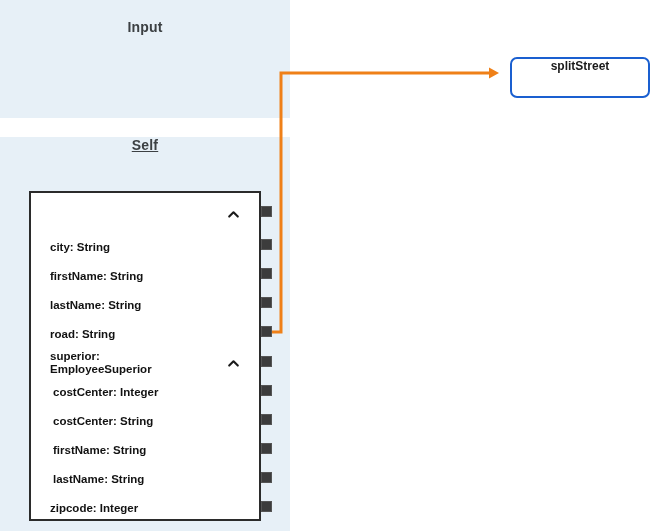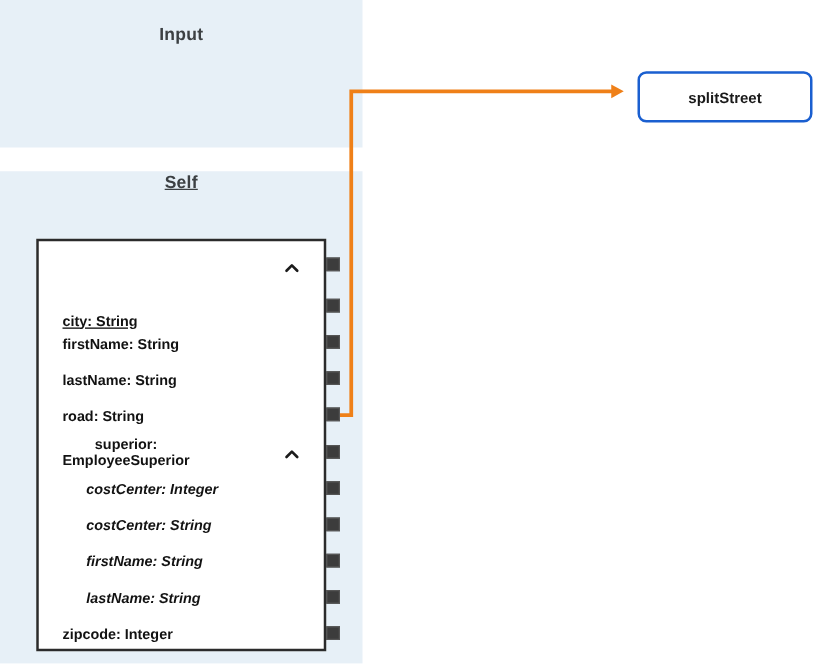--- a/index.html
+++ b/index.html
@@ -67,21 +67,21 @@
   }
   .tree-label {
     font-size: 11.5px;
     color: #121212;
     font-weight: bold;
     line-height: 13px;
     white-space: pre-line;
   }
   .depth-0 { padding-left: 9px; }
   .depth-1 { padding-left: 19px; }
-  .depth-2 { padding-left: 38px; font-style: italic; }
+  .depth-2 { padding-left: 22px; }
 
   .chevron {
     position: absolute;
     right: 19px;
     width: 13px;
     height: 13px;
     display: block;
   }
   .chevron svg { display: block; }
 
@@ -140,21 +140,20 @@
     position: absolute;
     left: 510px;
     top: 57px;
     width: 140px;
     height: 41px;
     background: #ffffff;
     border: 2px solid #1a5fd0;
     border-radius: 7px;
     box-sizing: border-box;
     display: flex;
-    align-items: center;
     justify-content: center;
   }
   #node-splitstreet-label {
     font-size: 12px;
     font-weight: bold;
     color: #1a1a1a;
   }
 </style>
 </head>
 <body>
@@ -172,37 +171,37 @@
   <div id="self-tree">
 
     <div class="tree-row depth-0" style="top:10px;">
       <span class="chevron">
         <svg width="13" height="13" viewBox="0 0 13 13">
             <path d="M2.2 8.6 L6.5 4.3 L10.8 8.6" fill="none" stroke="#1b1b1b" stroke-width="2.1" stroke-linecap="round" stroke-linejoin="round"></path>
           </svg>
       </span>
     </div>
 
-    <div class="tree-row depth-1" style="top:54px;text-decoration:underline;">
+    <div class="tree-row depth-1" style="top:43px;">
       <span class="tree-label">city: String</span>
     </div>
 
     <div class="tree-row depth-1" style="top:72px;">
       <span class="tree-label">firstName: String</span>
     </div>
 
     <div class="tree-row depth-1" style="top:101px;">
       <span class="tree-label">lastName: String</span>
     </div>
 
     <div class="tree-row depth-1" style="top:130px;">
       <span class="tree-label">road: String</span>
     </div>
 
-    <div class="tree-row depth-1" style="top:155px; height:30px;text-align:center;">
+    <div class="tree-row depth-1" style="top:155px; height:30px;">
       <span class="tree-label">superior:
 EmployeeSuperior</span>
       <span class="chevron" style="top:9px;">
         <svg width="13" height="13" viewBox="0 0 13 13">
             <path d="M2.2 8.6 L6.5 4.3 L10.8 8.6" fill="none" stroke="#1b1b1b" stroke-width="2.1" stroke-linecap="round" stroke-linejoin="round"></path>
           </svg>
       </span>
     </div>
 
     <div class="tree-row depth-2" style="top:188px;">

